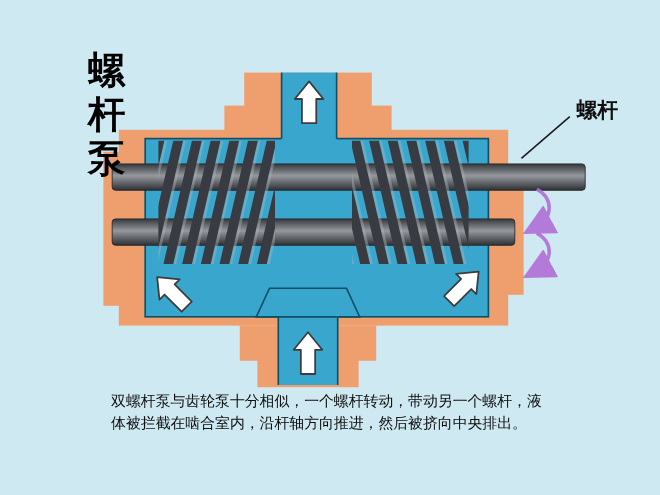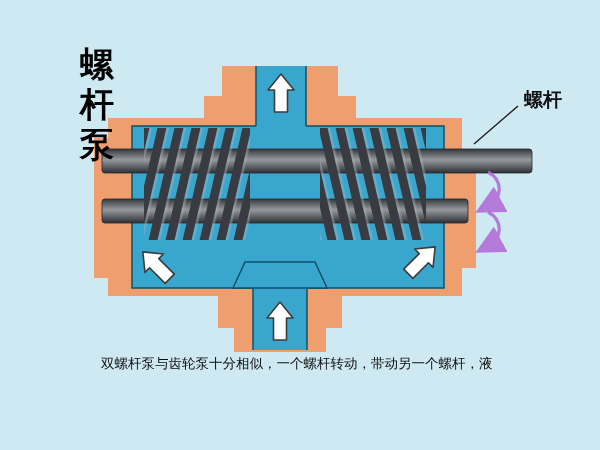--- a/index.html
+++ b/index.html
@@ -15,21 +15,21 @@
     font-size:34px;font-weight:700;color:#000000;
     line-height:1.18;word-break:break-all;text-align:center;margin-left:35px;
   }
   .screw-label{
     position:absolute;left:524px;top:87px;
     font-family:"Liberation Serif",serif;
     font-size:19px;font-weight:700;color:#101010;white-space:nowrap;
   }
   .caption{
     position:absolute;left:101px;top:355px;width:420px;
-    font-family:Liberation Mono, monospace;
+    font-family:Liberation Serif, serif;
     font-size:13.5px;color:#0d0d0d;line-height:1.45;
   }
   .caption div{white-space:nowrap;}
 </style>
 </head>
 <body>
 
 <div class="stage">
 
   <svg class="diagram-svg" width="600" height="450" viewBox="0 0 600 450" xmlns="http://www.w3.org/2000/svg" xmlns:xlink="http://www.w3.org/1999/xlink">
@@ -91,15 +91,16 @@
 
     <line x1="518" y1="106" x2="474" y2="144" stroke="#1a1a1a" stroke-width="1.4"></line>
   </svg>
 
   <div class="vertical-title">螺杆泵</div>
 
   <div class="screw-label">螺杆</div>
 
   <div class="caption">
     <div>双螺杆泵与齿轮泵十分相似，一个螺杆转动，带动另一个螺杆，液</div>
+    <div>体被拦截在啮合室内，沿杆轴方向推进，然后被挤向中央排出。</div>
   </div>
 
 </div>
 
 </body></html>

